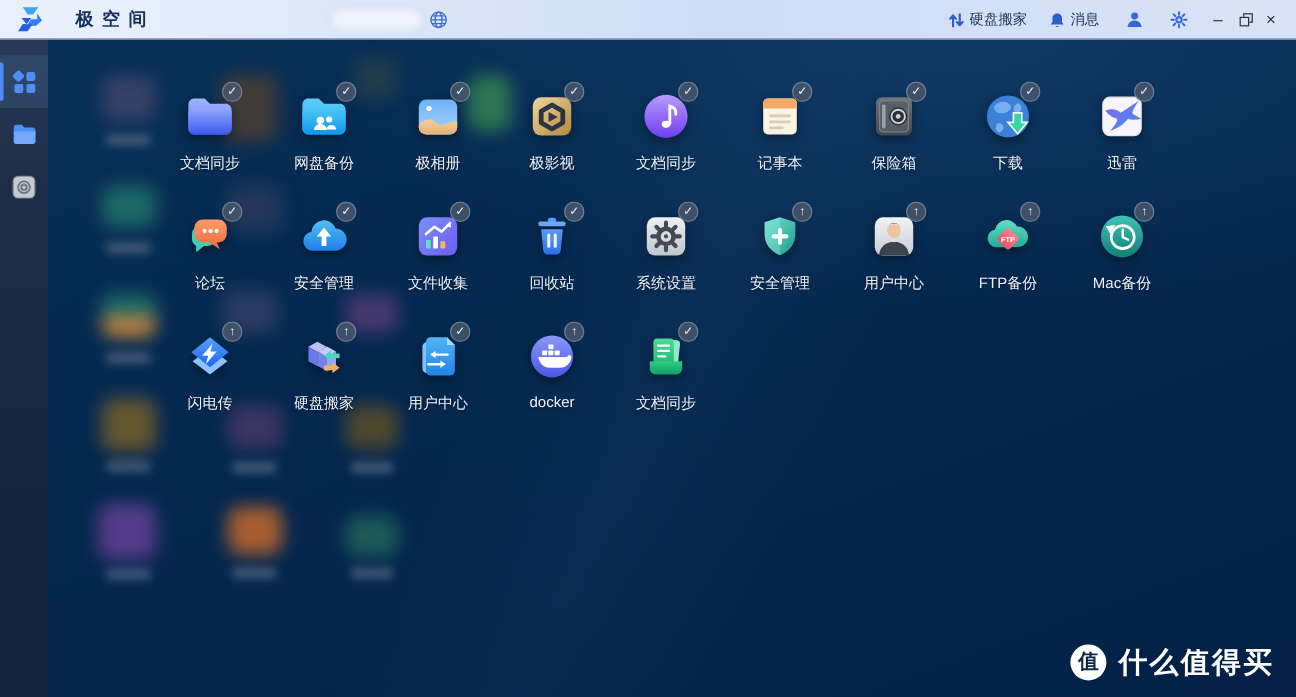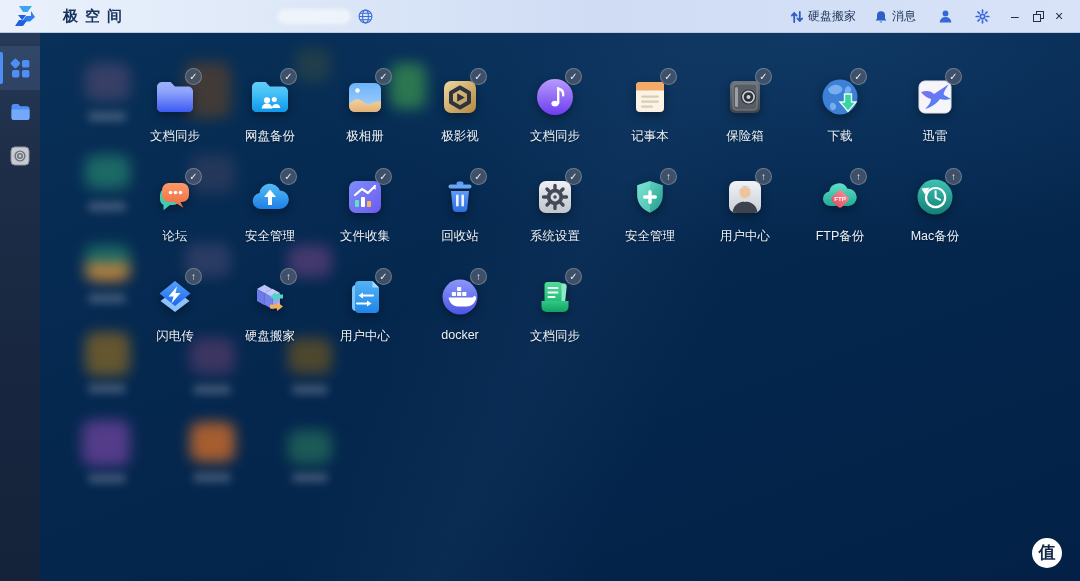--- a/index.html
+++ b/index.html
@@ -639,16 +639,17 @@
               </g>
 <path d="M8.5 26h27v6a5 5 0 0 1-5 5h-17a5 5 0 0 1-5-5z" fill="url(#fct)"></path>
             </svg>
           </div>
           <div class="badge">✓</div>
           <div class="app-label">文档同步</div>
         </div>
       </div>
     <div class="watermark">
       <div class="wm-circle">值</div>
+      <div class="wm-text">什么值得买</div>
     </div>
   </div>
 
 </div>
 
 </body></html>

